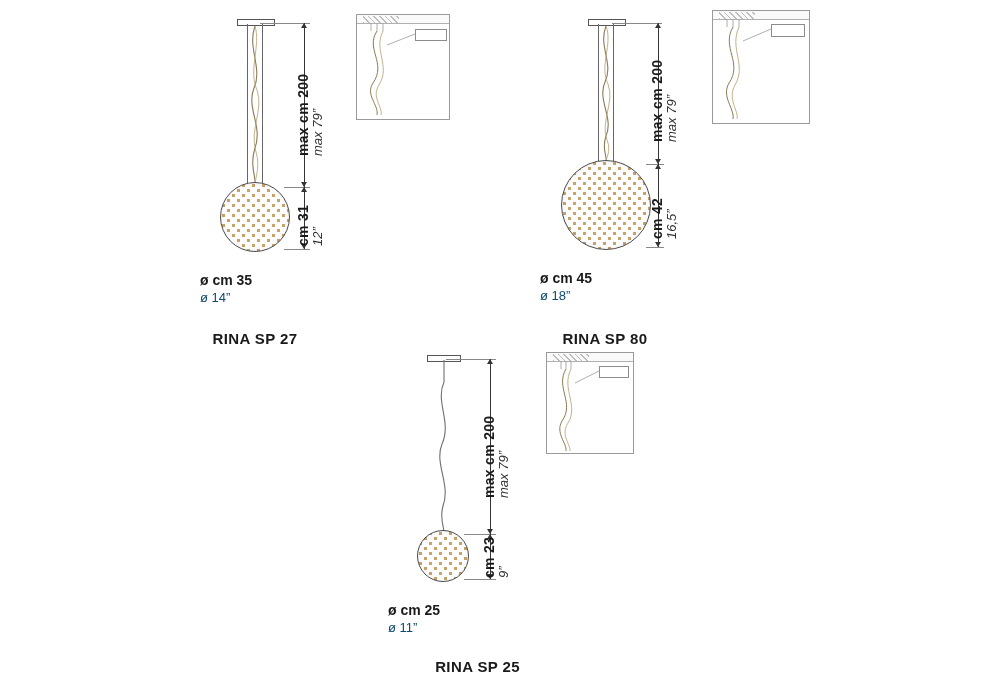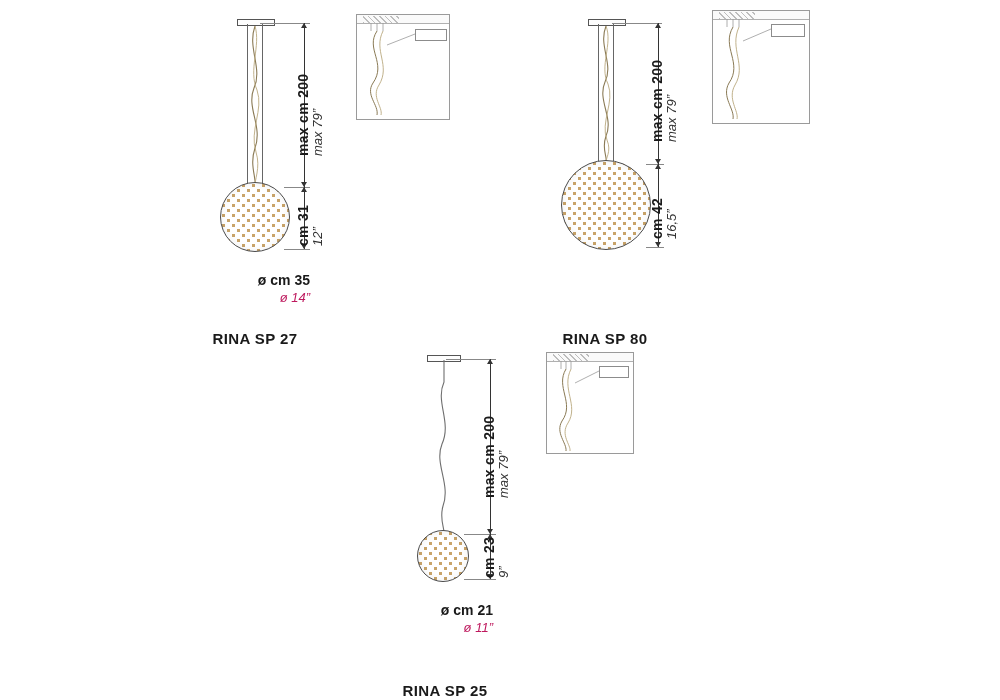--- a/index.html
+++ b/index.html
@@ -87,33 +87,32 @@
   }
   .vlabel .small {
     display: block;
     font-size: 13px;
     font-style: italic;
     color: #333;
   }
 
   .hlabel {
     position: absolute;
-    text-align: right;
+    text-align: left;
     white-space: nowrap;
   }
   .hlabel .big {
     display: block;
     font-size: 14px;
     font-weight: bold;
   }
   .hlabel .small {
     display: block;
     font-size: 13px;
-    font-style: italic;
-    color: #be185d;
+    color: #0c4a6e;
     margin-top: 2px;
   }
 
   .model-name {
     position: absolute;
     font-size: 15px;
     font-weight: bold;
     letter-spacing: .4px;
     white-space: nowrap;
     text-align: center;
@@ -238,20 +237,24 @@
     </div>
 
     <div class="dimline" style="left:118px; top:150px; height:83px;"></div>
     <div class="arrow-up" style="left:115px; top:150px;"></div>
     <div class="arrow-dn" style="left:115px; top:228px;"></div>
     <div class="vlabel" style="left:110px; top:225px;">
       <span class="big">cm 42</span>
       <span class="small">16,5”</span>
     </div>
 
+    <div class="hlabel" style="left:0px; top:256px; width:130px;">
+      <span class="big">ø cm 45</span>
+      <span class="small">ø 18”</span>
+    </div>
 
     <div class="model-name" style="left:-10px; top:316px; width:150px;">RINA SP 80</div>
   </div>
 
   <div class="inset" style="left:712px; top:10px; width:96px; height:112px;">
     <div class="ceiling"></div>
     <div class="hatch"></div>
     <div class="box" style="left:58px; top:13px; width:32px; height:11px;"></div>
     <svg width="96" height="112" viewBox="0 0 96 112">
       <line x1="14" y1="8" x2="14" y2="16" stroke="#9a9a9a" stroke-width="0.8"></line>
@@ -291,25 +294,25 @@
 
     <div class="dimline" style="left:100px; top:184px; height:45px;"></div>
     <div class="arrow-up" style="left:97px; top:184px;"></div>
     <div class="arrow-dn" style="left:97px; top:224px;"></div>
     <div class="vlabel" style="left:92px; top:228px;">
       <span class="big">cm 23</span>
       <span class="small">9”</span>
     </div>
 
     <div class="hlabel" style="left:-2px; top:252px; width:105px;">
-      <span class="big">ø cm 21</span>
+      <span class="big">ø cm 25</span>
       <span class="small">ø 11”</span>
     </div>
 
-    <div class="model-name" style="left:-20px; top:332px; width:150px;">RINA SP 25</div>
+    <div class="model-name" style="left:-20px; top:308px; width:150px;text-align:right;">RINA SP 25</div>
   </div>
 
   <div class="inset" style="left:546px; top:352px; width:86px; height:100px;">
     <div class="ceiling"></div>
     <div class="hatch"></div>
     <div class="box" style="left:52px; top:13px; width:28px; height:10px;"></div>
     <svg width="86" height="100" viewBox="0 0 86 100">
       <line x1="14" y1="8" x2="14" y2="16" stroke="#9a9a9a" stroke-width="0.8"></line>
       <line x1="19" y1="8" x2="19" y2="16" stroke="#9a9a9a" stroke-width="0.8"></line>
       <line x1="24" y1="8" x2="24" y2="16" stroke="#9a9a9a" stroke-width="0.8"></line>

